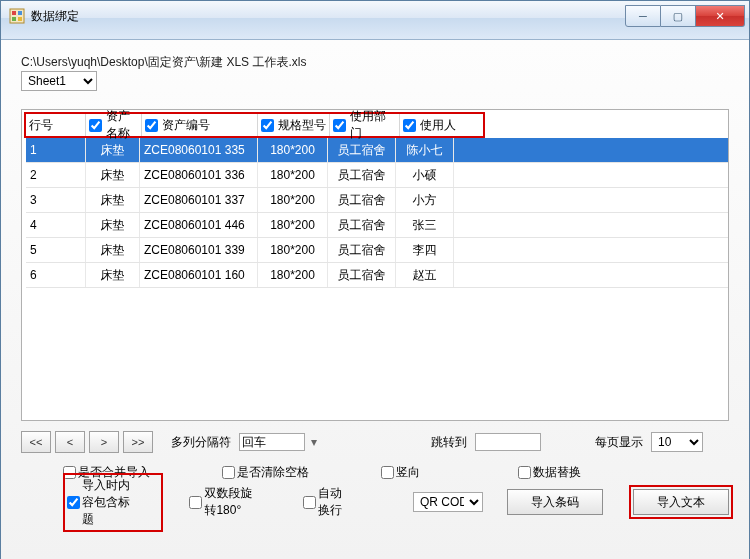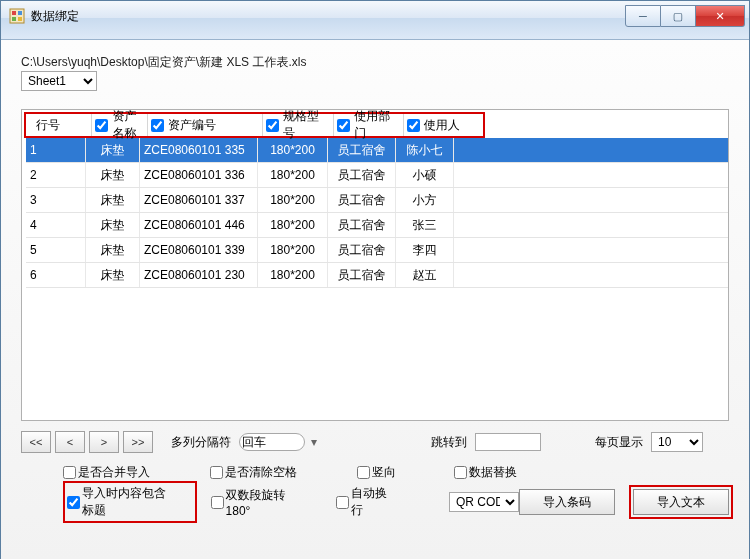--- a/index.html
+++ b/index.html
@@ -80,21 +80,20 @@
   }
   .grid-header {
     display:flex;
     height:26px;
     border:2px solid #d40000;
     border-bottom:2px solid #d40000;
     box-sizing:border-box;
     background:#fff;
     margin:2px 2px 0 2px;
     width:461px;
-    padding-left:7px;
   }
   .grid-header .hcell {
     border-right:1px solid #d6d6d6;
     display:flex;
     align-items:center;
     padding:0 3px;
     gap:2px;
     box-sizing:border-box;
   }
   .grid-body { margin-left:4px; }
@@ -138,25 +137,25 @@
     display:flex; align-items:center; gap:4px;
   }
   .nav-btn {
     width:28px; height:20px;
     border:1px solid #9f9f9f;
     background:linear-gradient(to bottom,#fefefe,#e6e6e6);
     display:flex; align-items:center; justify-content:center;
     font-size:11px; color:#333;
   }
   .lbl { margin-left:14px; margin-right:4px;}
-  .delim-box { width:60px; background:#eee;border-radius:9px;}
+  .delim-box { width:60px; background:#eee;}
   .jump-box { width:60px;}
   .perpage-box { width:52px;}
   .opts-row {
-    display:flex; align-items:center; gap:0;
+    display:flex; align-items:center; gap:12px;
     height:22px;
     padding-left:42px;
   }
   .chk-lbl { display:inline-flex; align-items:center; margin-right:28px;}
   .highlight-red {
     border:2px solid #d40000;
     padding:2px 6px 2px 2px;
     display:inline-flex; align-items:center;
     margin-right:14px;
   }
@@ -268,21 +267,21 @@
             <div class="cell c0">5</div>
             <div class="cell c1">床垫</div>
             <div class="cell c2">ZCE08060101 339</div>
             <div class="cell c3">180*200</div>
             <div class="cell c4">员工宿舍</div>
             <div class="cell c5">李四</div>
           </div>
           <div class="grid-row">
             <div class="cell c0">6</div>
             <div class="cell c1">床垫</div>
-            <div class="cell c2">ZCE08060101 230</div>
+            <div class="cell c2">ZCE08060101 160</div>
             <div class="cell c3">180*200</div>
             <div class="cell c4">员工宿舍</div>
             <div class="cell c5">赵五</div>
           </div>
         </div>
     </div>
 
     <div class="bottom-panel">
       <div class="row-ctrls">
         <div class="nav-btn">&lt;&lt;</div>
@@ -308,21 +307,21 @@
           <span>是否合并导入</span>
         </label>
         <label class="chk-lbl" style="margin-left:32px">
           <input type="checkbox" style="">
           <span>是否清除空格</span>
         </label>
         <label class="chk-lbl" style="margin-left:32px">
           <input type="checkbox" style="">
           <span>竖向</span>
         </label>
-        <label class="chk-lbl" style="margin-left:30px">
+        <label class="chk-lbl" style="margin-left:58px">
           <input type="checkbox" style="">
           <span>数据替换</span>
         </label>
       </div>
 
       <div class="opts-row">
         <span class="highlight-red">
           <label class="chk-lbl" style="margin-right:16px">
             <input type="checkbox" checked="" style="">
             <span>导入时内容包含标题</span>

